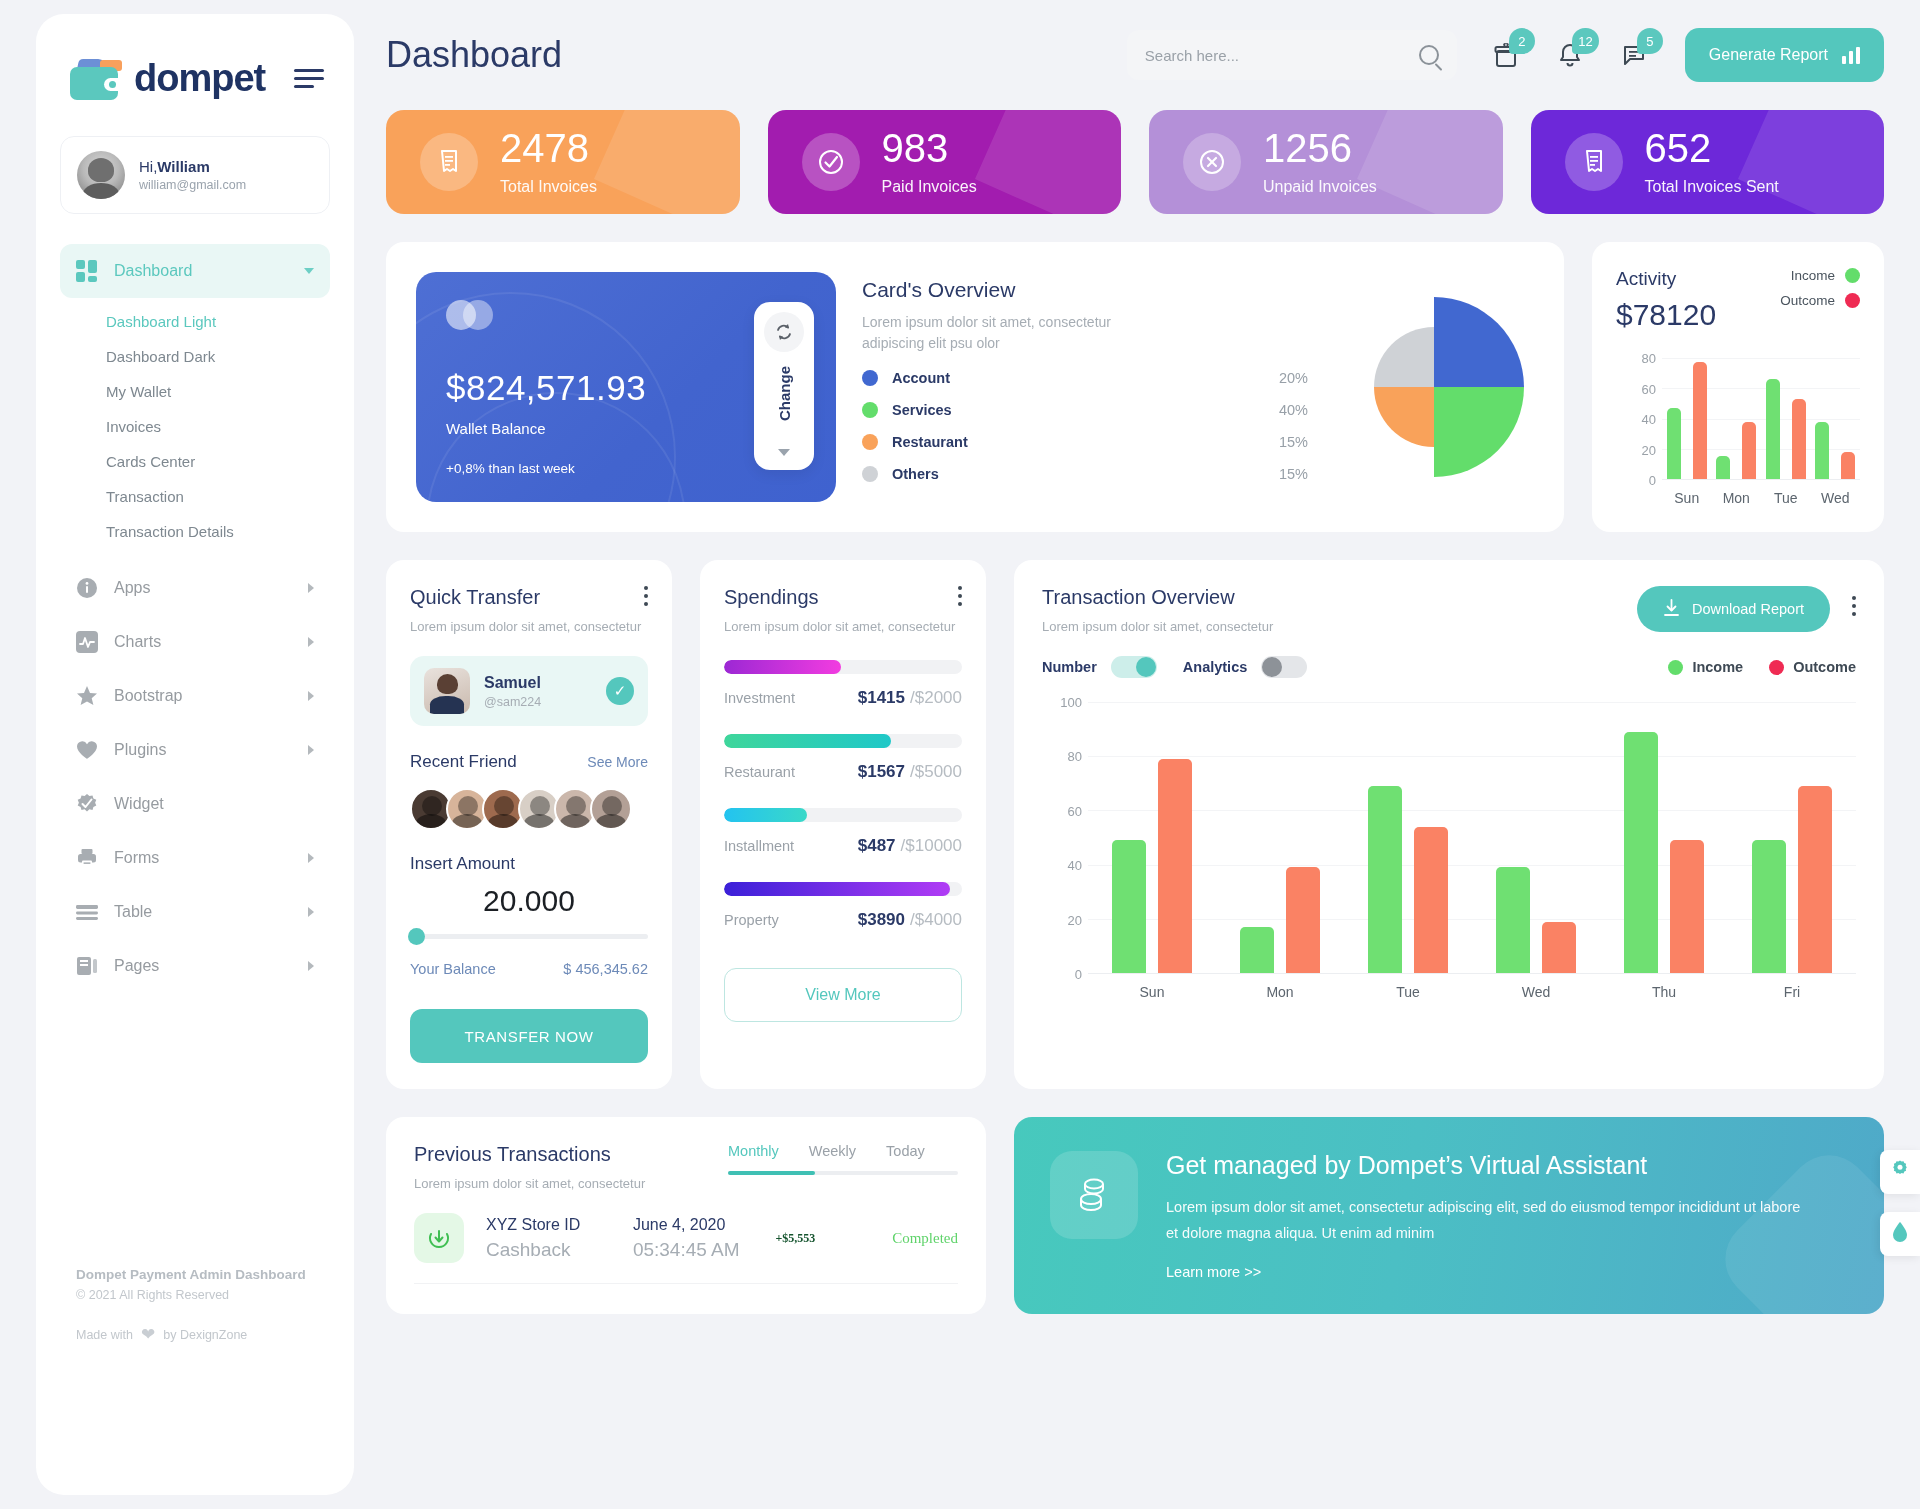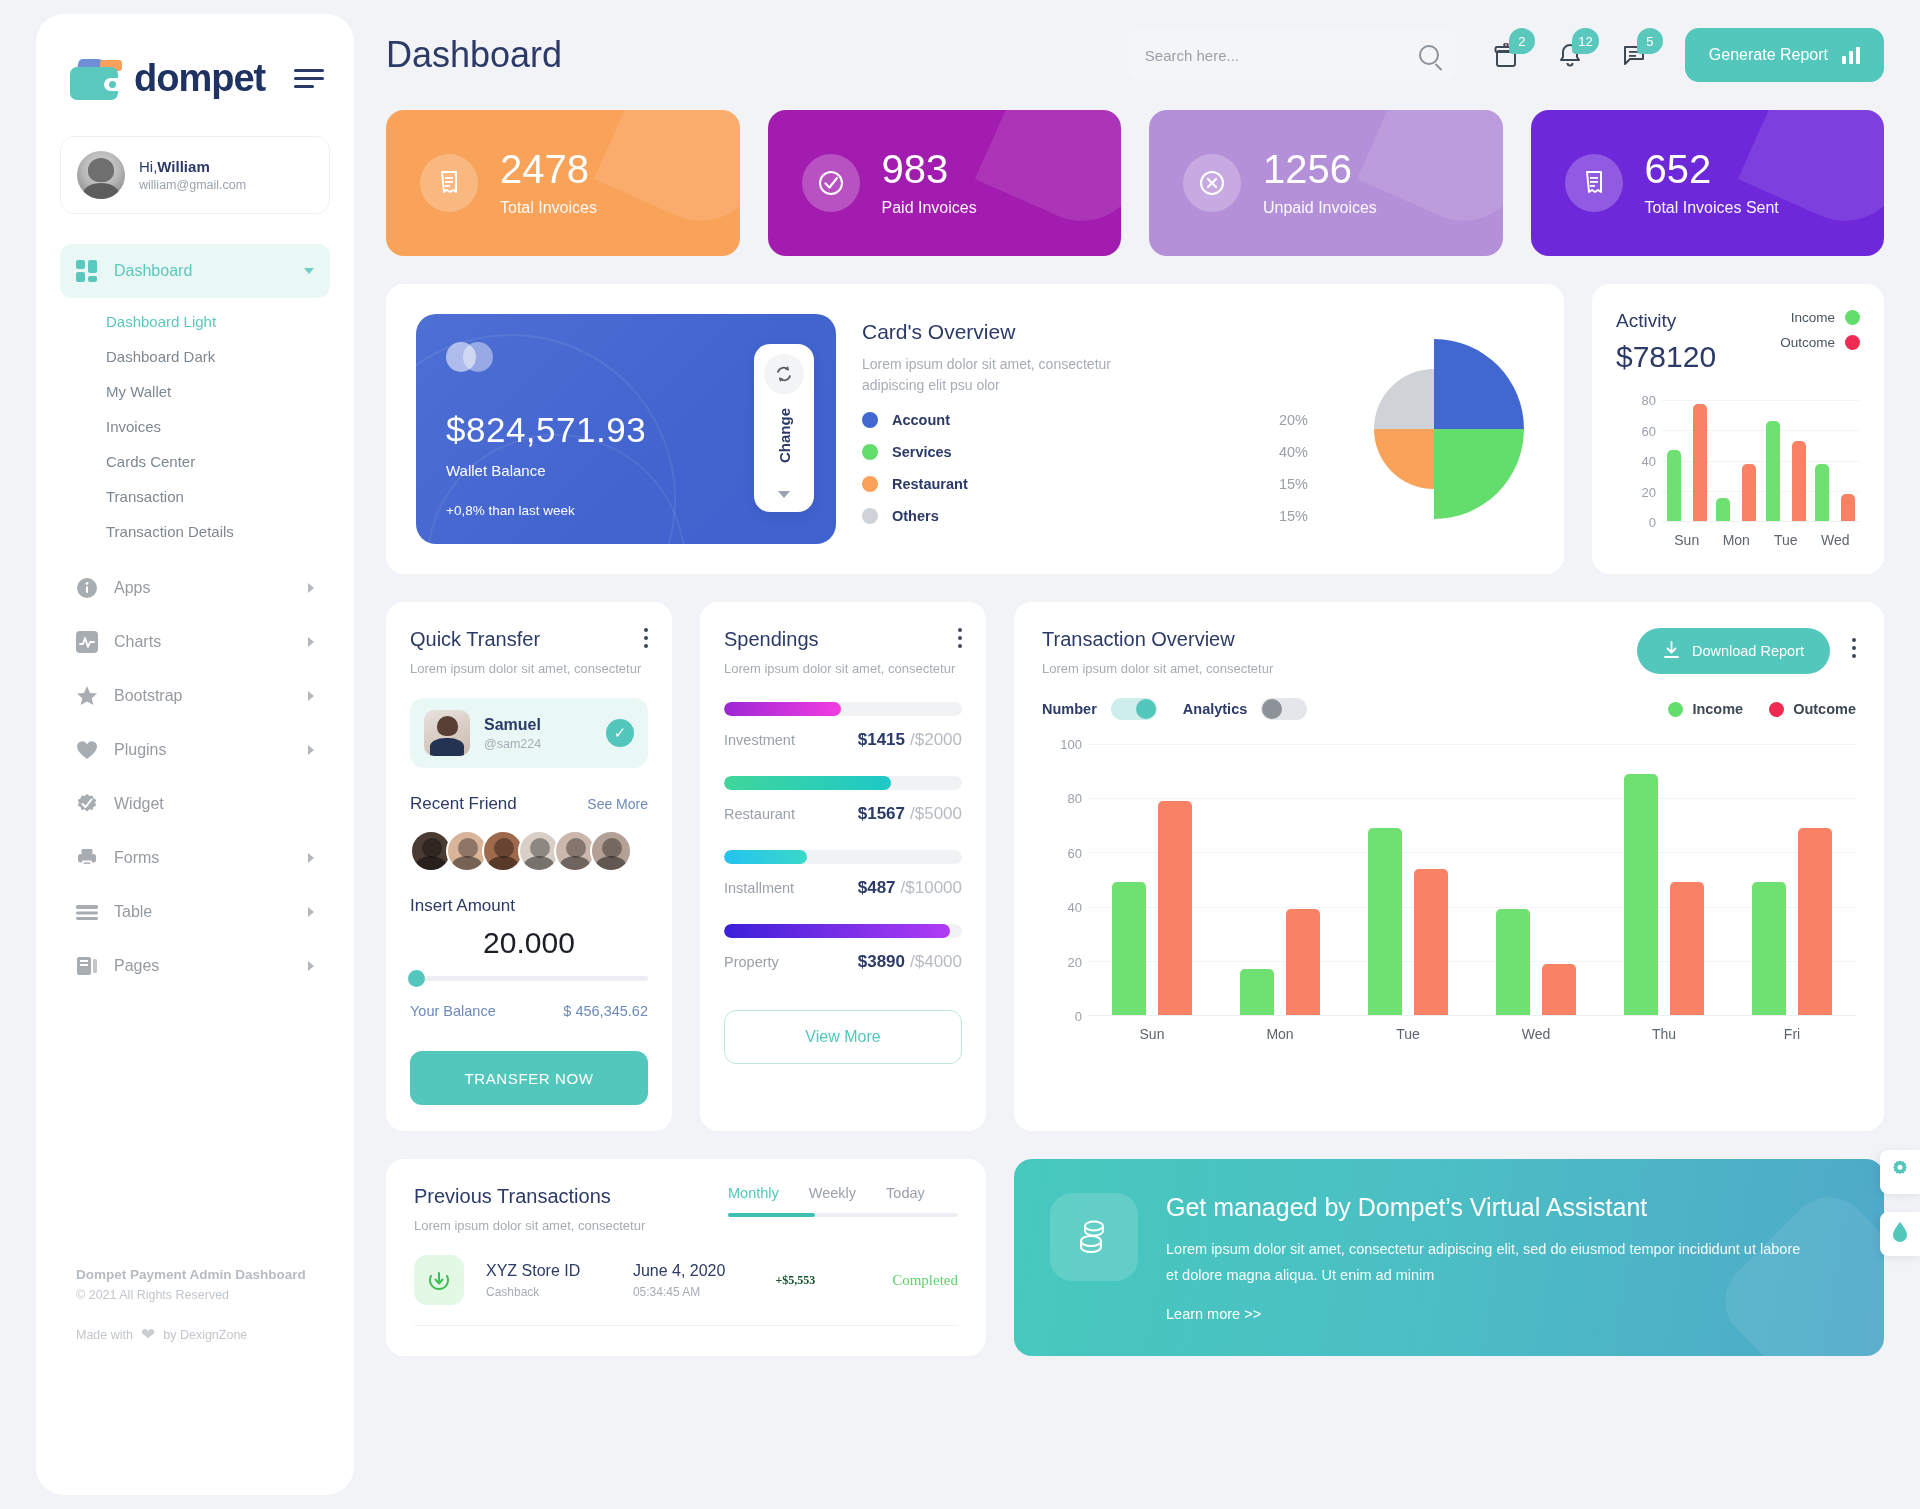--- a/index.html
+++ b/index.html
@@ -94,21 +94,21 @@
     border:none; border-radius:14px; font-size:16px; display:flex; align-items:center; gap:14px;
     cursor:pointer; font-family:"Liberation Sans",sans-serif;
   }
   .barico { display:flex; align-items:flex-end; gap:3px; height:17px; }
   .barico i{ display:block; width:4px; background:#fff; border-radius:1px;}
   .barico i:nth-child(1){height:8px;} .barico i:nth-child(2){height:13px;} .barico i:nth-child(3){height:17px;}
 
   .grid { padding: 0 36px 0 30px; }
   
   .stats { display:grid; grid-template-columns: repeat(4,1fr); gap:28px; }
-  .stat { height:146px; border-radius:18px; position:relative; overflow:hidden; display:flex; align-items:center; gap:22px; padding: 0 34px; color:#fff; }
+  .stat { height:104px; border-radius:18px; position:relative; overflow:hidden; display:flex; align-items:center; gap:22px; padding: 0 34px; color:#fff; }
   .stat::after{ content:""; position:absolute; right:-28px; top:-44px; width:150px;height:150px; background:rgba(255,255,255,.11); border-radius:36px 0 60px 0; transform:rotate(24deg); }
   .stat-ico { width:58px;height:58px; border-radius:50%; background:rgba(255,255,255,.24); display:flex; align-items:center; justify-content:center; flex:0 0 auto; z-index:1;}
   .stat-num { font-size:40px; font-weight:400; line-height:1; }
   .stat-lbl { font-size:16px; margin-top:10px; opacity:.95; }
   .stat-txt{ z-index:1; }
 
   .card { background:#fff; border-radius:18px; }
   .row2 { display:flex; gap:28px; margin-top:28px; }
   .overview { flex:1; padding:30px; display:flex; gap:26px; }
   .wallet-card {
@@ -210,21 +210,21 @@
 
   .row4{ display:flex; gap:28px; margin-top:28px; }
   .prev{ width:600px; padding:26px 28px; }
   .tabs{ display:flex; gap:30px; font-size:14.5px; color:#9aa1a8; }
   .tab.active{ color:#54c7bd; }
   .tab{ cursor:pointer; }
   .tabbar{ height:4px; background:#eceef1; border-radius:2px; margin-top:12px; position:relative;}
   .tabbar i{ position:absolute; left:0; top:0; height:4px; width:38%; background:#3fc0b4; border-radius:2px;}
   .tr{ display:flex; align-items:center; gap:22px; padding:22px 0 20px 0; border-bottom:1px solid #f1f2f4;}
   .tr-ico{ width:50px;height:50px; border-radius:13px; display:flex; align-items:center; justify-content:center; flex:0 0 auto;}
-  .tr-n{ font-size:16px; color:#2b3a67;} .tr-s{ font-size:12px; color:#a6adb4; margin-top:5px;}
+  .tr-n{ font-size:16px; color:#2b3a67;} .tr-s{ font-size:19px; color:#a6adb4; margin-top:5px;}
   .tr-c{ width:140px; }
   .tr-amt{ font-size:12px; font-weight:700; color:#14532d; width:110px;font-family:Liberation Serif, serif;}
   .tr-st{ margin-left:auto; font-size:15px;font-family:Liberation Serif, serif; }
 
   .assist{ flex:1; border-radius:18px; background:linear-gradient(100deg,#47c9bd 0%,#4bbfc4 45%,#4fa9c9 100%); position:relative; overflow:hidden; padding:34px 36px; display:flex; gap:28px; color:#fff; }
   .assist::after{ content:""; position:absolute; right:-30px; bottom:-30px; width:170px;height:170px; background:rgba(255,255,255,.08); border-radius:40px; transform:rotate(45deg);}
   .as-ico{ width:88px;height:88px; border-radius:22px; background:rgba(255,255,255,.15); display:flex;align-items:center;justify-content:center; flex:0 0 auto;}
   .as-t{ font-size:25px; font-weight:400; }
   .as-p{ font-size:14.5px; margin-top:14px; line-height:1.8; opacity:.95; max-width:640px;}
   .as-l{ font-size:14.5px; margin-top:18px; cursor:pointer; }

